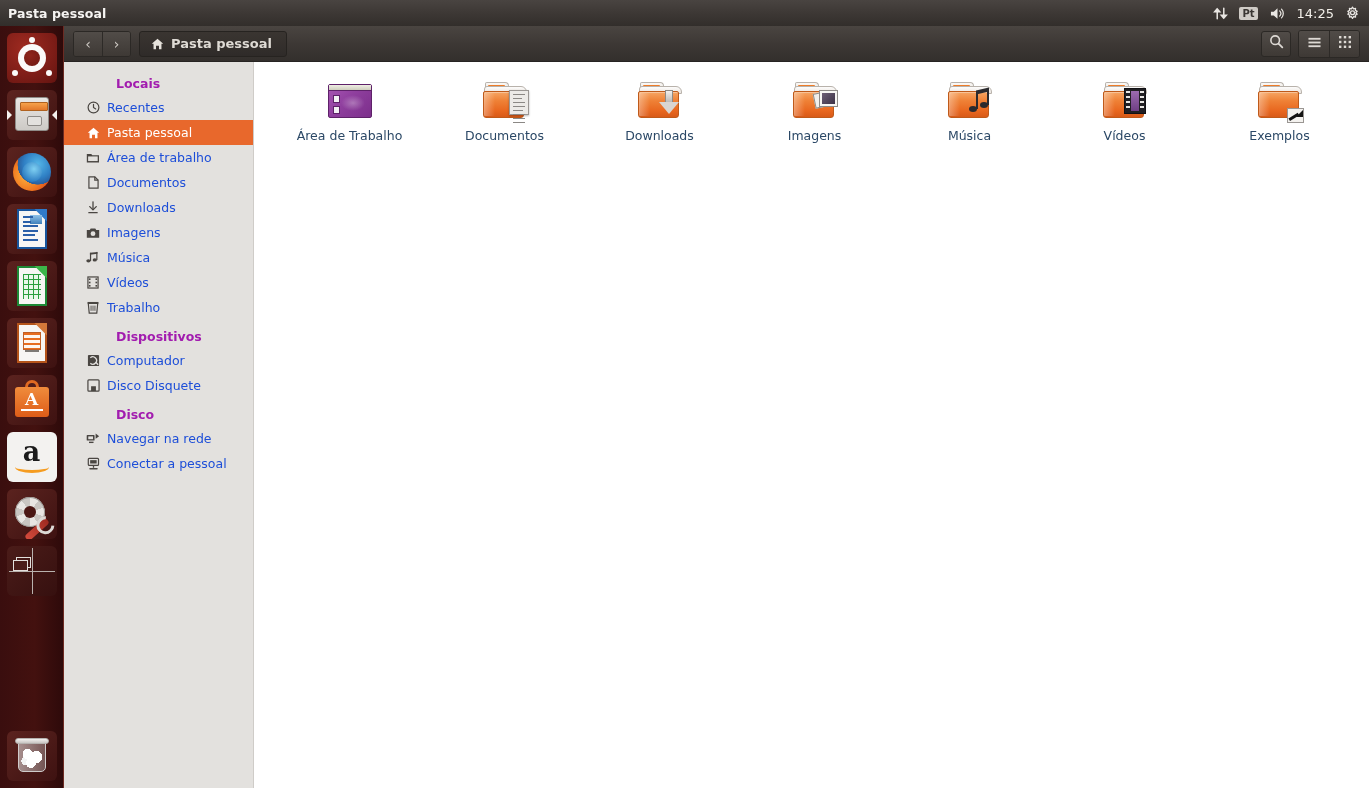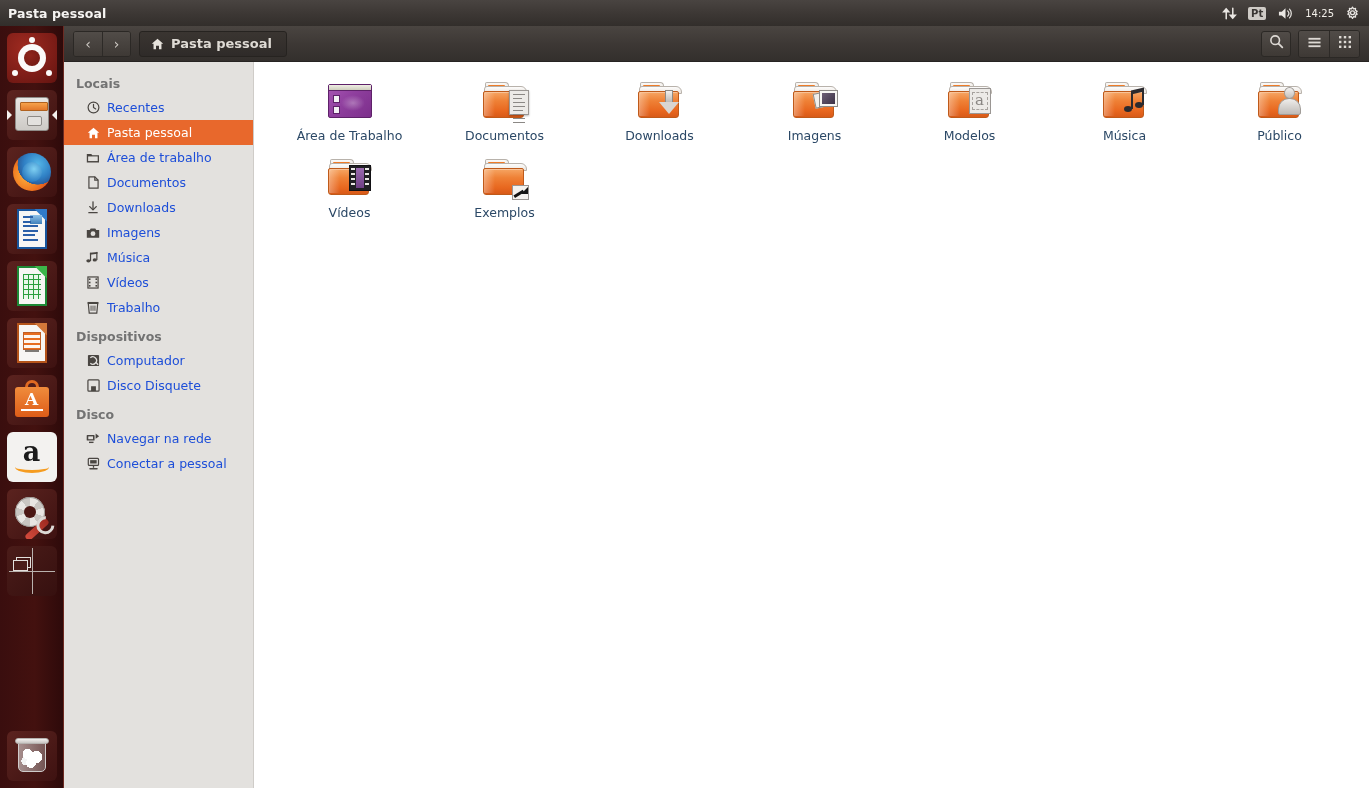--- a/index.html
+++ b/index.html
@@ -20,21 +20,21 @@
   }
   #panel-title {
     font-size: 12.5px; font-weight: bold; color: #f6f4f2;
     padding-left: 8px; letter-spacing: .1px;
   }
   #panel-right {
     margin-left: auto; display: flex; align-items: center;
     gap: 11px; padding-right: 9px; height: 26px;
   }
   .tray-item { display: flex; align-items: center; height: 18px; cursor: default; }
-  #panel-clock { font-size: 10px; color: #f2efe9; }
+  #panel-clock { font-size: 13px; color: #f2efe9; }
   #kbd-indicator {
     font-size: 10px; font-weight: bold; color: #3a3633;
     background: #cfcbc6; border-radius: 2px; padding: 1px 3px 1px 3px;
     line-height: 11px;
   }
 
   
   #launcher {
     position: absolute; left: 0; top: 26px; width: 64px; height: 762px;
     background: linear-gradient(to right, #3a0e0e 0%, #43110f 55%, #2e0a0a 100%);
@@ -225,22 +225,23 @@
   .hgroup .hbtn + .hbtn { border-left:1px solid #2d2a27; }
 
   #nautilus-body { position:relative; display:flex; height:726px; }
 
   
   #sidebar {
     width:190px; background:#e3e1de; border-right:1px solid #cfccc8;
     padding-top:9px; overflow:hidden; flex: 0 0 190px;
   }
   .side-head {
-    font-size:12.5px; font-weight:bold; color:#737373;
+    font-size:12.5px; font-weight:bold; color:#a21caf;
     padding:5px 0 4px 12px;
+    margin-left:40px;
   }
   .side-item {
     display:flex; align-items:center; gap:7px;
     height:25px; padding-left:22px; font-size:12.5px; color:#1d4ed8;
     cursor:pointer; white-space:nowrap;
   }
   .side-item.selected { background:#e8682c; color:#ffffff; }
   .side-item .sicon {
     width:14px; height:14px; display:inline-flex; align-items:center; justify-content:center;
     flex: 0 0 14px;
@@ -793,86 +794,61 @@
                 <div class="front"></div>
               </div>
             <div class="ovl ovl-img">
                 <div class="p1"></div>
                 <div class="p2"></div>
               </div>
           </div>
           <div class="file-label">Imagens</div>
         </div>
 
+
         <div class="file-item">
           <div class="file-icon">
             <div class="folder">
                 <div class="tab"></div>
                 <div class="back"></div>
                 <div class="front"></div>
               </div>
-            <div class="ovl ovl-tpl"></div>
-          </div>
-          <div class="file-label">Modelos</div>
-        </div>
+            <div class="ovl ovl-mus">
+                <div class="bar"></div>
+                <div class="s1"></div>
+                <div class="s2"></div>
+                <div class="n1"></div>
+                <div class="n2"></div>
+              </div>
+          </div>
+          <div class="file-label">Música</div>
+        </div>
+
 
         <div class="file-item">
           <div class="file-icon">
             <div class="folder">
                 <div class="tab"></div>
                 <div class="back"></div>
                 <div class="front"></div>
               </div>
-            <div class="ovl ovl-mus">
-                <div class="bar"></div>
-                <div class="s1"></div>
-                <div class="s2"></div>
-                <div class="n1"></div>
-                <div class="n2"></div>
-              </div>
-          </div>
-          <div class="file-label">Música</div>
+            <div class="ovl ovl-film">
+                <div class="mid"></div>
+              </div>
+          </div>
+          <div class="file-label">Vídeos</div>
         </div>
 
         <div class="file-item">
           <div class="file-icon">
             <div class="folder">
                 <div class="tab"></div>
                 <div class="back"></div>
                 <div class="front"></div>
               </div>
-            <div class="ovl ovl-usr">
-                <div class="head"></div>
-                <div class="body"></div>
-              </div>
-          </div>
-          <div class="file-label">Público</div>
-        </div>
-
-        <div class="file-item">
-          <div class="file-icon">
-            <div class="folder">
-                <div class="tab"></div>
-                <div class="back"></div>
-                <div class="front"></div>
-              </div>
-            <div class="ovl ovl-film">
-                <div class="mid"></div>
-              </div>
-          </div>
-          <div class="file-label">Vídeos</div>
-        </div>
-
-        <div class="file-item">
-          <div class="file-icon">
-            <div class="folder">
-                <div class="tab"></div>
-                <div class="back"></div>
-                <div class="front"></div>
-              </div>
             <div class="ovl ovl-link">
                 <div class="arw"></div>
               </div>
           </div>
           <div class="file-label">Exemplos</div>
         </div>
 
       </div>
     </div>
   </div>

